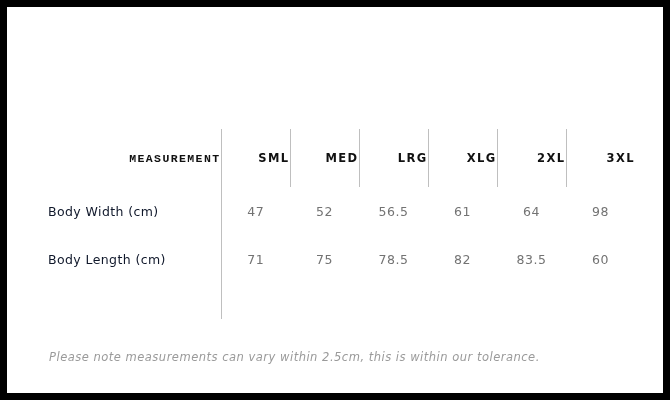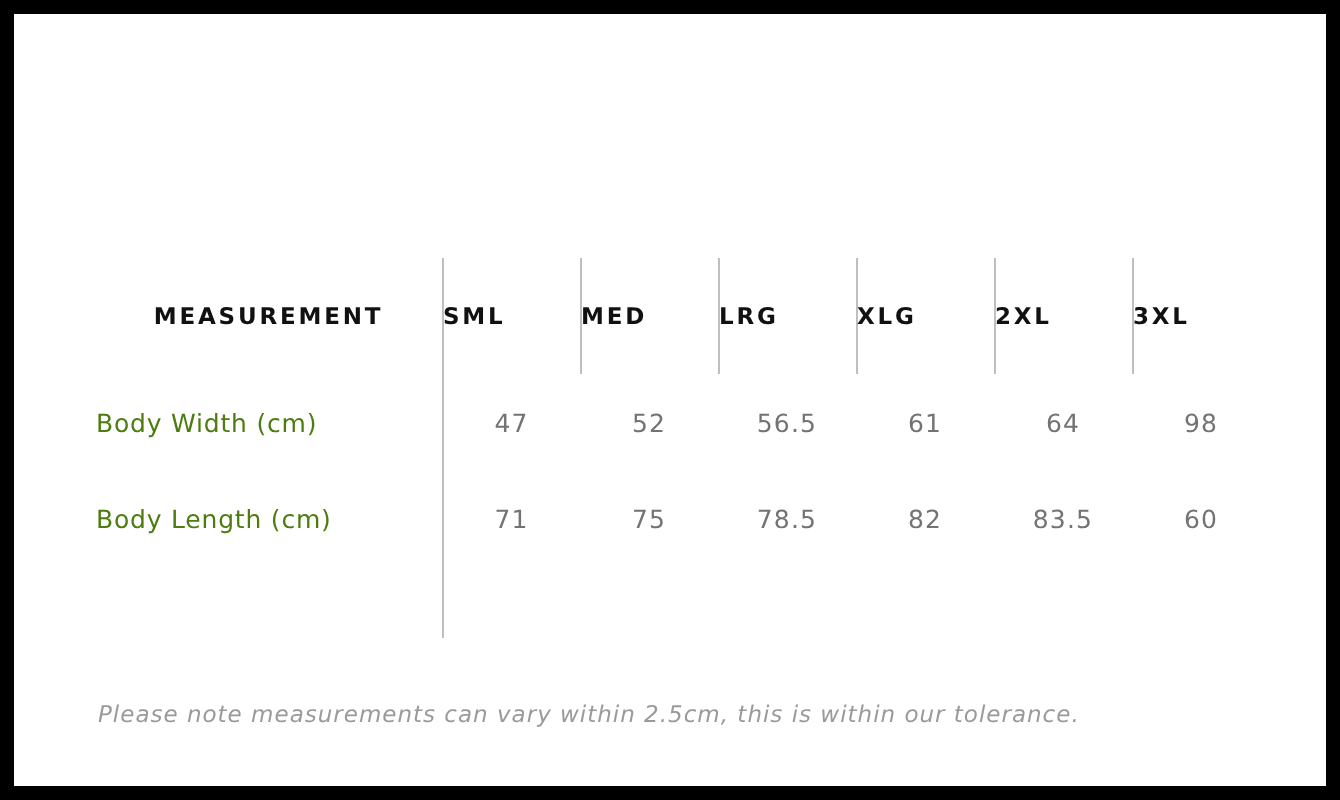--- a/index.html
+++ b/index.html
@@ -48,45 +48,46 @@
   col.c-label { width: 176px; }
   col.c-size  { width: 69px;  }
 
   .header-row th {
     height: 58px;
     vertical-align: middle;
     font-size: 11.5px;
     font-weight: bold;
     letter-spacing: 1.4px;
     color: #111111;
-    text-align: left;
+    text-align: right;
   }
   .header-row th.label-head {
-    text-align: center;
+    text-align: right;
     padding-left: 3px;
+    font-family: Liberation Mono, monospace;
   }
   .header-row th.size-head {
     border-left: 1px solid #bfbfbf;
   }
   .header-row th.size-head.first-col {
     border-left: 1px solid #bfbfbf;
   }
 
   .data-row td {
     height: 48px;
     vertical-align: middle;
     font-size: 12.5px;
     letter-spacing: 0.6px;
     text-align: center;
     color: #737373;
   }
   .data-row td.row-label {
     text-align: left;
     padding-left: 3px;
-    color: #4d7c0f;
+    color: #0f172a;
     font-size: 12.5px;
     letter-spacing: 0.4px;
   }
   .data-row td.cell-first {
     border-left: 1px solid #bfbfbf;
   }
   .spacer-row td {
     height: 36px;
   }
   .spacer-row td.cell-first {

